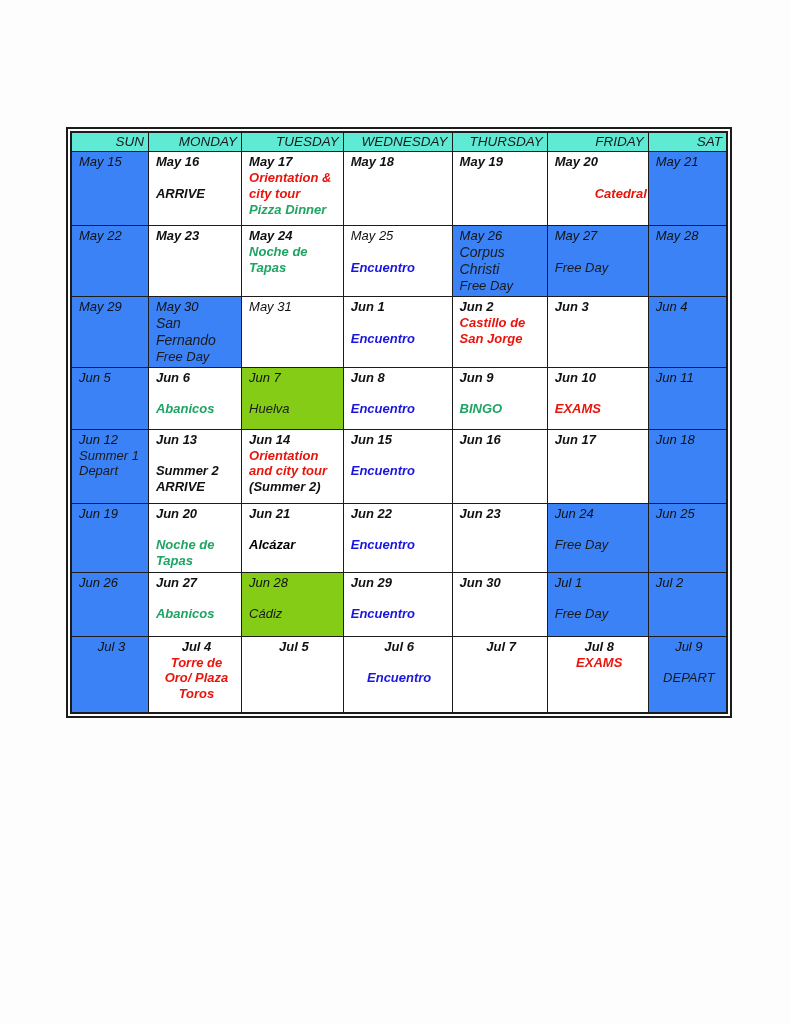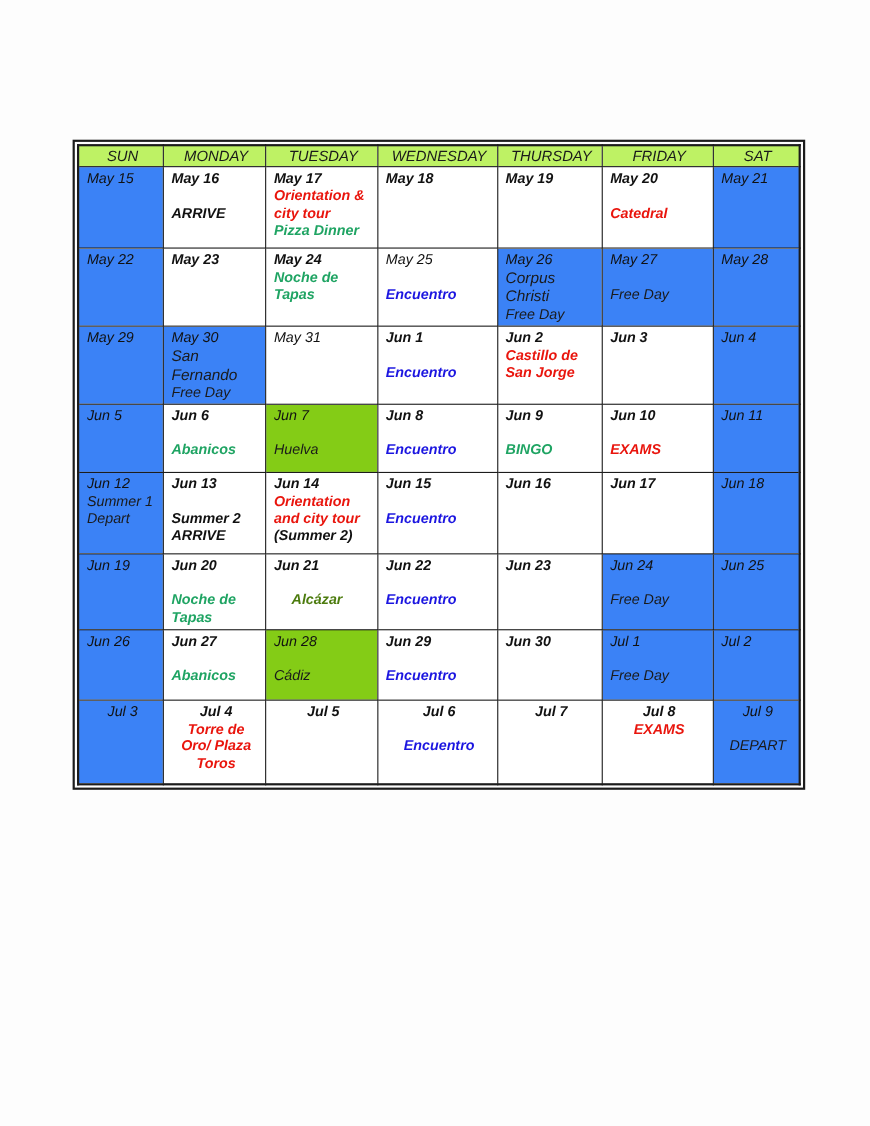--- a/index.html
+++ b/index.html
@@ -45,22 +45,22 @@
     border: 2px solid #1c1c1c;
   }
   table.cal th, table.cal td {
     border: 1px solid #1c1c1c;
     vertical-align: top;
     padding: 2px 4px 2px 7px;
     font-style: italic;
     overflow: hidden;
   }
   table.cal th {
-    background: #bef264;
-    text-align: center;
+    background: #5eead4;
+    text-align: right;
     font-size: 13.5px;
     font-weight: normal;
     color: #1a1a1a;
     height: 16px;
     padding-top: 1px;
     padding-bottom: 1px;
   }
   td.bg-white { background: #ffffff; }
   td.bg-gray  { background: #3b82f6; margin-left: 44px; }
   td.bg-peach { background: #84cc16; }
@@ -127,21 +127,21 @@
             </td>
             <td class="bg-white">
               <div class="date db">May 18</div>
             </td>
             <td class="bg-white">
               <div class="date db">May 19</div>
             </td>
             <td class="bg-white">
               <div class="date db">May 20</div>
               <div class="line blank">&nbsp;</div>
-              <div class="line red" style="color: rgb(233, 21, 13);">Catedral</div>
+              <div class="line red" style="color: rgb(233, 21, 13); margin-left: 40px;">Catedral</div>
             </td>
             <td class="bg-gray">
               <div class="date">May 21</div>
             </td>
           </tr>
           <tr style="height: 66px;">
             <td class="bg-gray">
               <div class="date">May 22</div>
             </td>
             <td class="bg-white">
@@ -268,21 +268,21 @@
               <div class="date">Jun 19</div>
             </td>
             <td class="bg-white">
               <div class="date db">Jun 20</div>
               <div class="line blank">&nbsp;</div>
               <div class="line green" style="color: rgb(31, 164, 99);">Noche de Tapas</div>
             </td>
             <td class="bg-white">
               <div class="date db">Jun 21</div>
               <div class="line blank">&nbsp;</div>
-              <div class="line red" style="color: #4d7c0f; margin-left: 16px;">Alcázar</div>
+              <div class="line red" style="color: #000000;">Alcázar</div>
             </td>
             <td class="bg-white">
               <div class="date db">Jun 22</div>
               <div class="line blank">&nbsp;</div>
               <div class="line blue" style="color: rgb(27, 21, 224);">Encuentro</div>
             </td>
             <td class="bg-white">
               <div class="date db">Jun 23</div>
             </td>
             <td class="bg-gray">

